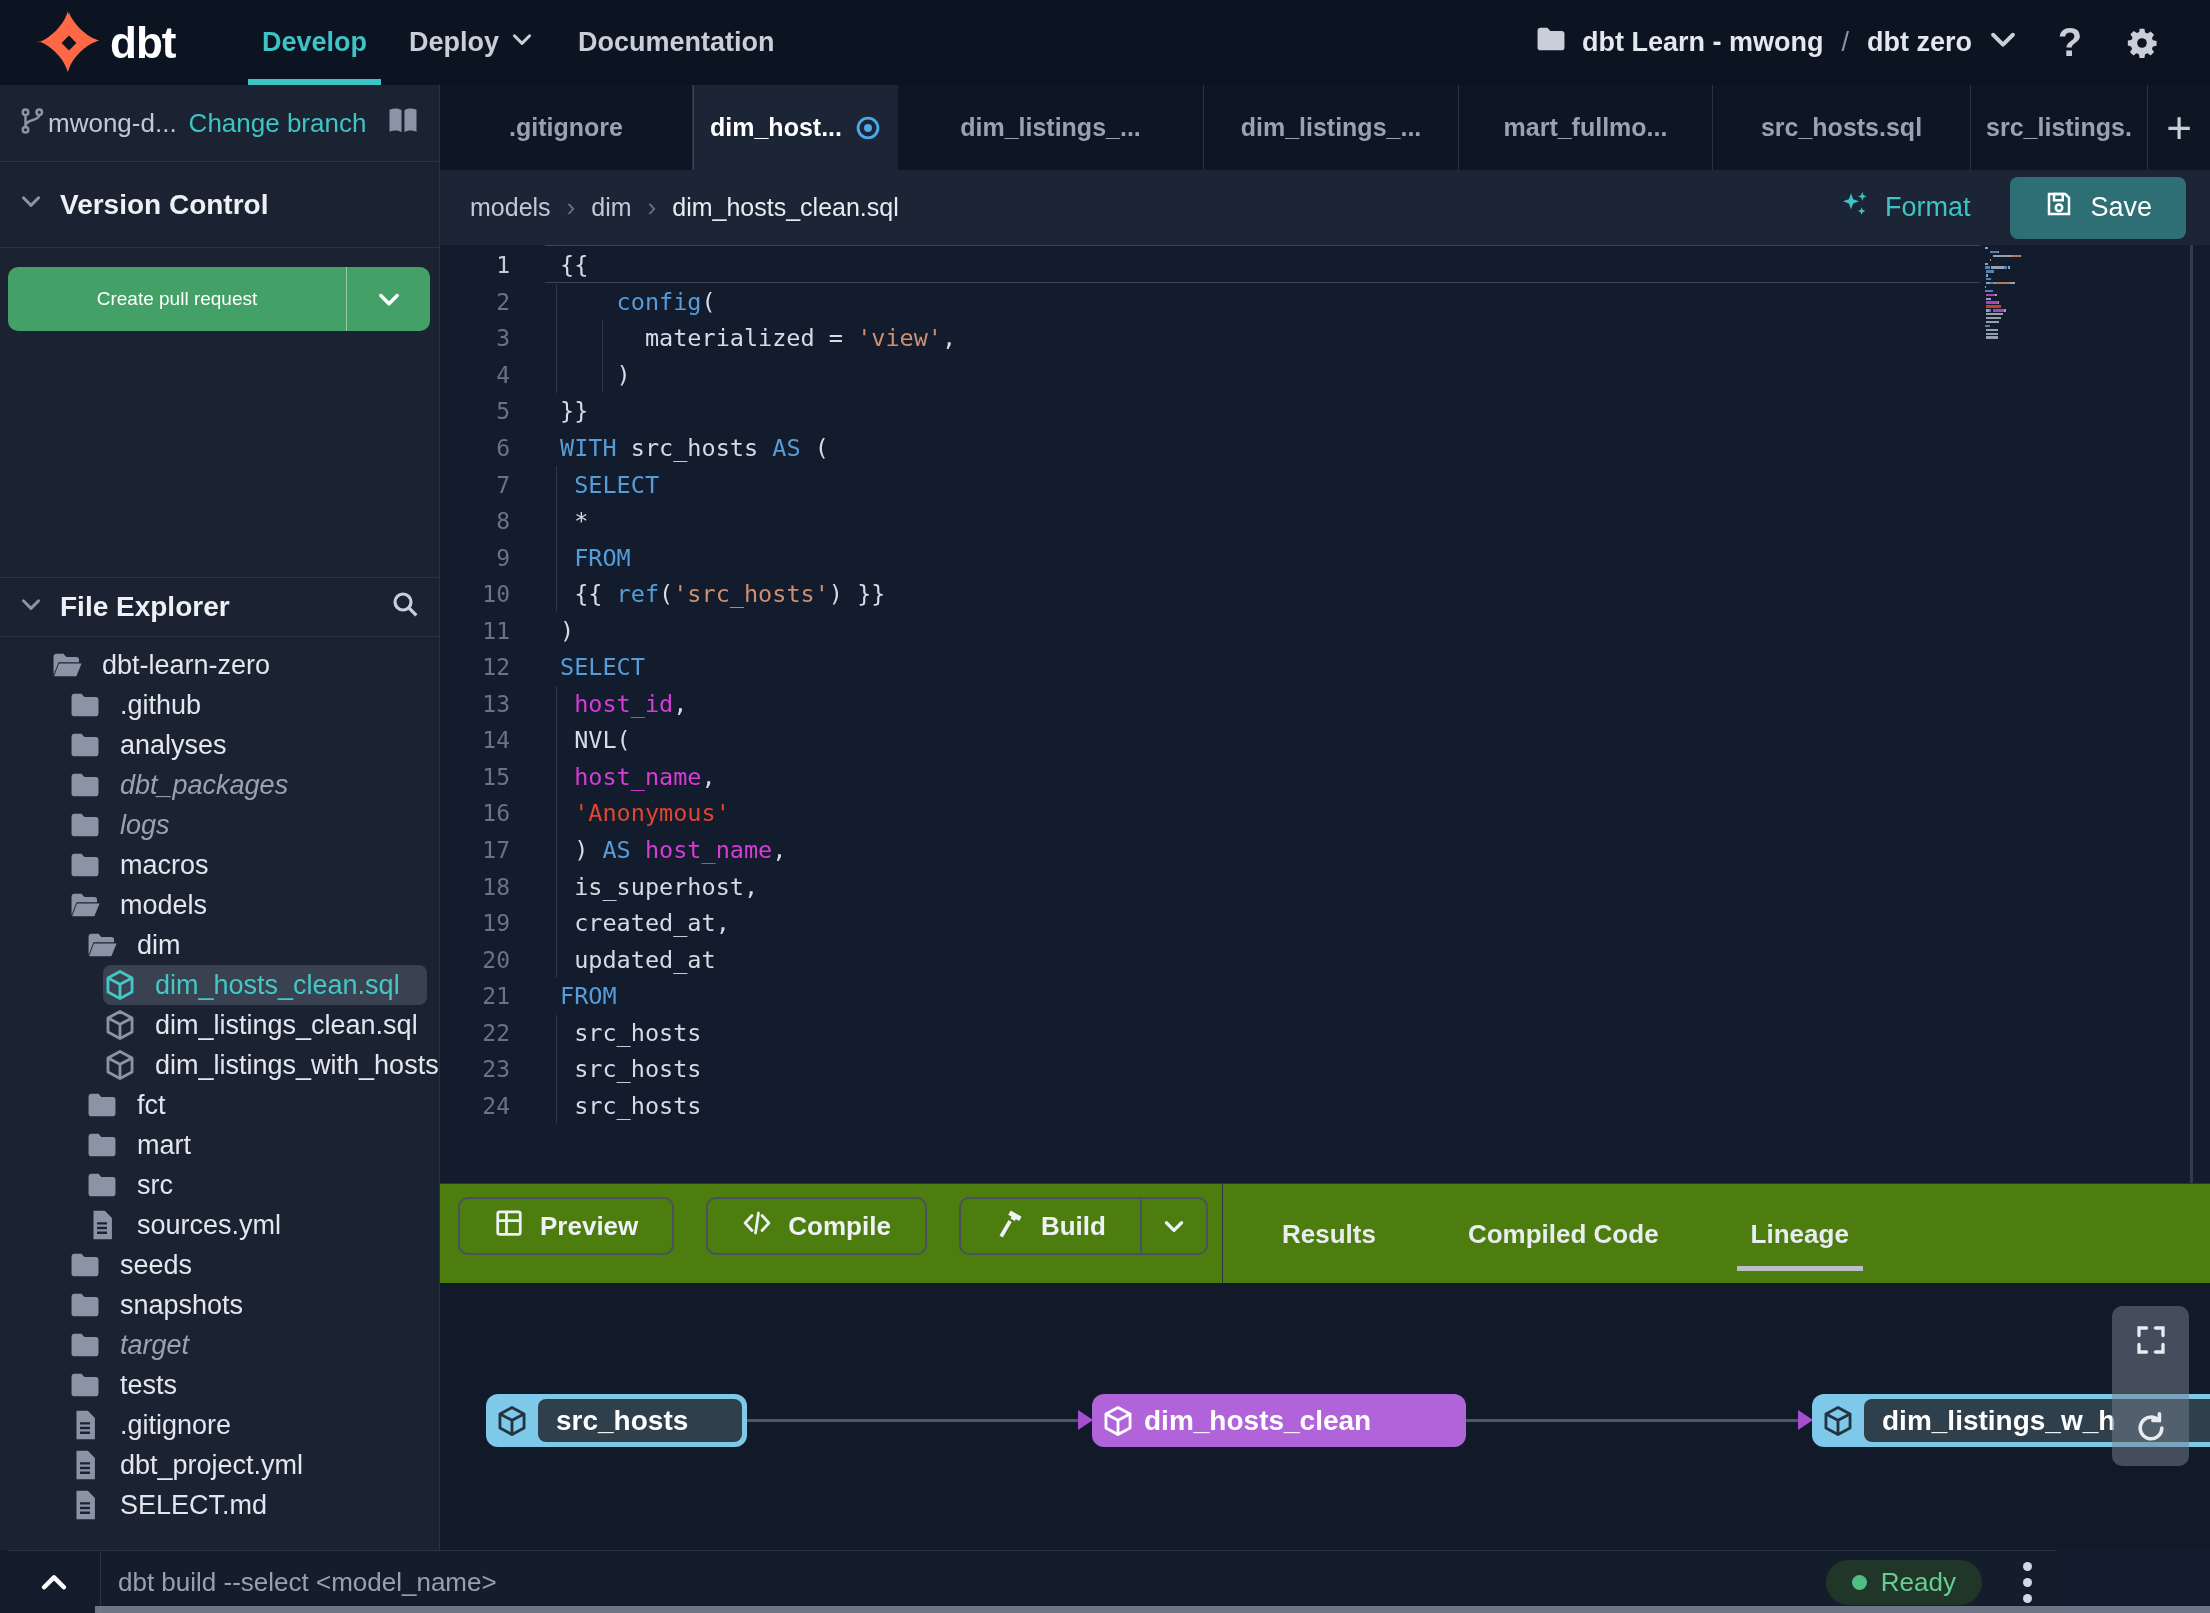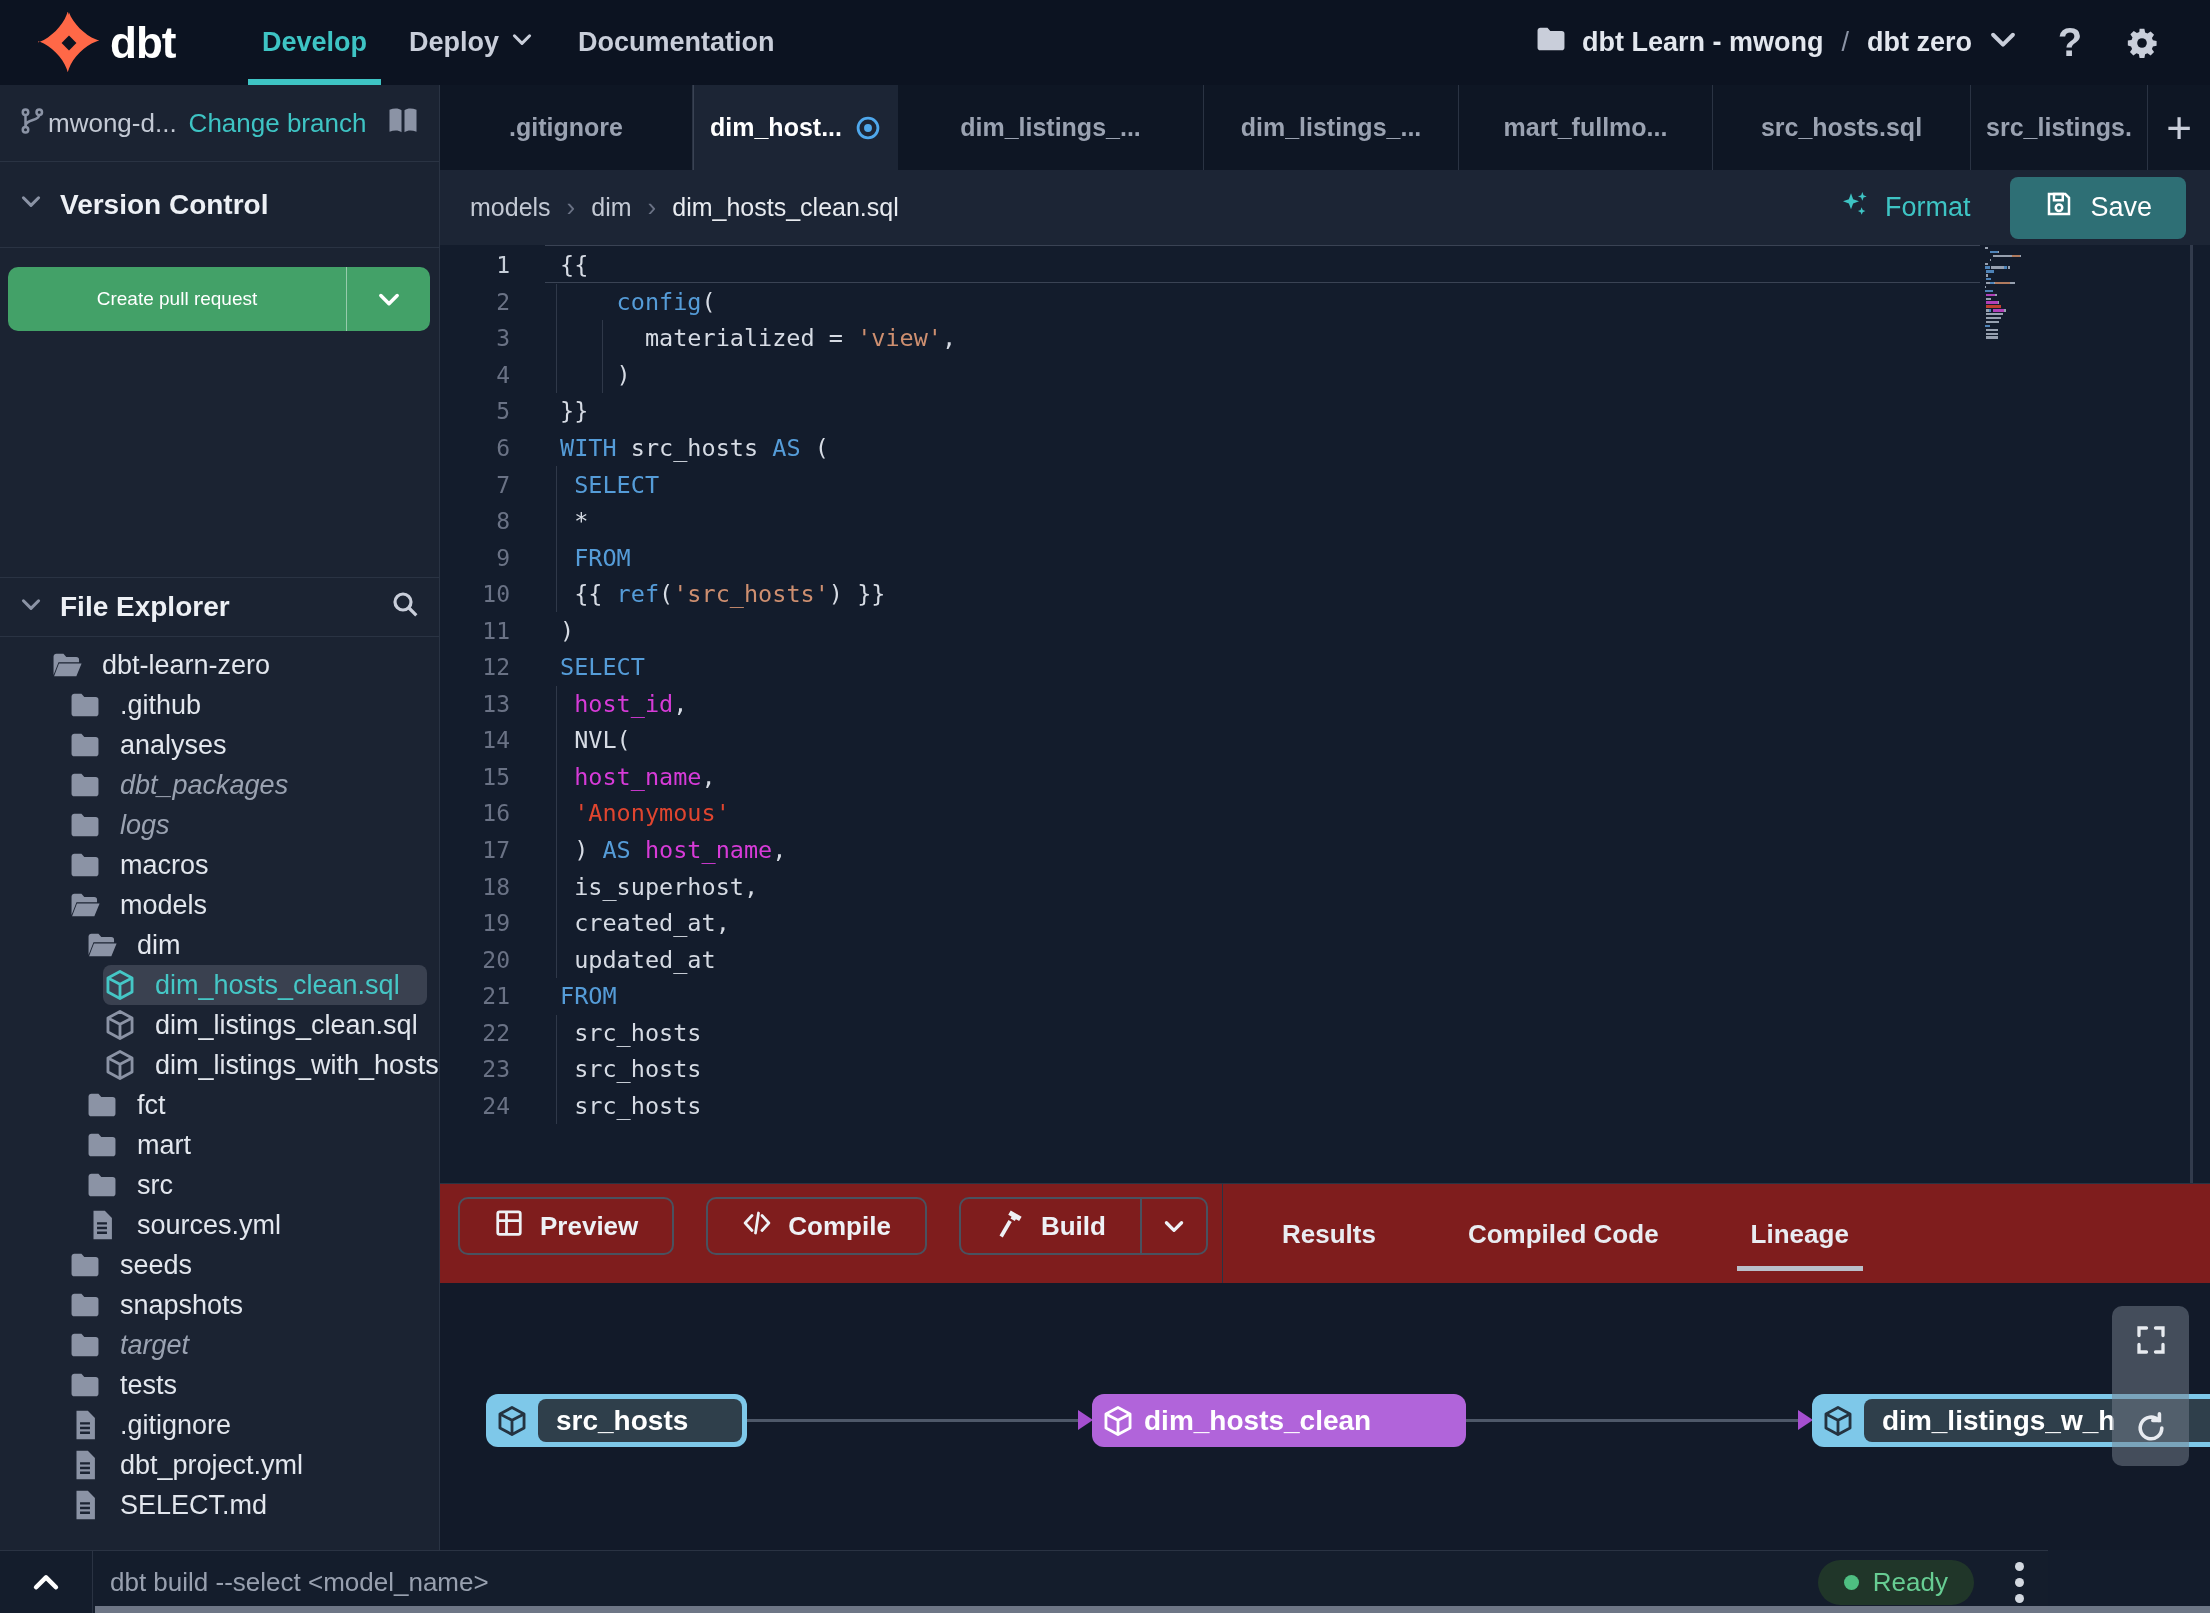--- a/index.html
+++ b/index.html
@@ -82,21 +82,21 @@
   .line:first-child .ln { color:#C6CDD8; }
   .ct { margin-left:50px; font-family:"DejaVu Sans Mono", monospace; font-size:23.5px; color:#D6DBE4; white-space:pre; }
   .tok-kw { color:#559CD8; } .tok-str { color:#CE8F70; } .tok-red { color:#E0452F; } .tok-mag { color:#D73BD8; } .tok-p { color:#D6DBE4; }
   .guide { position:absolute; width:1px; background:#2F3849; }
   .minimap { position:absolute; left:1545px; top:2px; width:58px; }
   .mrow { height:2.3px; margin-bottom:1.6px; display:flex; }
   .mrow span { display:block; height:100%; }
   .scrollline { position:absolute; left:1750px; top:0; width:3px; height:938px; background:#323B4C; }
 
   
-  .panelbar { position:absolute; left:0; top:1098px; width:100%; height:100px; background:#7f1d1d; border-top:1px solid #2A3343; }
+  .panelbar { position:absolute; left:0; top:1098px; width:100%; height:100px; background:#4d7c0f; border-top:1px solid #2A3343; }
   .run-group { position:absolute; left:18px; top:13px; display:flex; gap:32px; }
   .run-btn { height:58px; border:2px solid #49525F; border-radius:10px; display:flex; align-items:center; justify-content:center;
              gap:16px; padding:0 34px; color:#EEF1F5; font-size:26px; font-weight:bold; cursor:pointer; }
   .run-btn svg { width:30px; height:30px; }
   .run-btn .split { width:66px; margin:0 -34px 0 18px; align-self:stretch; border-left:2px solid #49525F;
                     display:flex; align-items:center; justify-content:center; }
   .run-btn .split svg { width:26px; height:26px; }
   .panel-divider { position:absolute; left:782px; top:0; width:1px; height:100px; background:#2A3343; }
   .panel-tabs { position:absolute; left:828px; top:0; height:100px; display:flex; gap:64px; align-items:stretch; }
   .ptab { display:flex; align-items:center; padding:0 14px; color:#E9ECF1; font-size:26px; font-weight:bold; cursor:pointer; position:relative; }
@@ -115,21 +115,21 @@
   .lnode.model .nicon { color:#FFFFFF; }
   .lnode.model .nlabel { color:#FFFFFF; font-size:28px; font-weight:bold; padding-right:20px; }
   .ledge { position:absolute; top:136px; height:3px; background:#4E5869; }
   .larrow { position:absolute; top:127px; width:0; height:0; border-top:10px solid transparent; border-bottom:10px solid transparent; border-left:15px solid #A64FD0; }
   .loverlay { position:absolute; left:1672px; top:23px; width:77px; height:160px; background:rgba(118,128,142,.5);
               border-radius:10px; display:flex; flex-direction:column; align-items:center; justify-content:space-between; padding:16px 0; }
   .loverlay .ov-btn { color:#E8EBF0; cursor:pointer; }
   .loverlay .ov-btn svg { width:36px; height:36px; }
 
   
-  .bottombar { position:absolute; left:0; top:1550px; width:2048px; height:63px; background:#141D2C; border-top:1px solid #2A3343; }
+  .bottombar { position:absolute; left:8px; top:1550px; width:2048px; height:63px; background:#141D2C; border-top:1px solid #2A3343; }
   .bb-chev { position:absolute; left:14px; top:0; width:64px; height:63px; display:flex; align-items:center; justify-content:center; color:#FFFFFF; cursor:pointer; }
   .bb-chev svg { width:34px; height:34px; }
   .bb-div { position:absolute; left:92px; top:0; width:1px; height:63px; background:#2A3343; }
   .bb-cmd { position:absolute; left:110px; top:0; height:63px; display:flex; align-items:center; color:#98A0AF; font-size:26px; cursor:text; }
   .ready-pill { position:absolute; right:74px; top:9px; height:45px; border-radius:23px; background:#203629;
                 display:flex; align-items:center; gap:14px; padding:0 26px; }
   .ready-pill .rdot { width:15px; height:15px; border-radius:50%; background:#4EBE81; }
   .ready-pill .rtxt { color:#67CD93; font-size:26px; }
   .kebab { position:absolute; right:24px; top:0; height:63px; display:flex; flex-direction:column; justify-content:center; gap:7px; cursor:pointer; }
   .kebab i { width:9px; height:9px; border-radius:50%; background:#D3D8E0; display:block; }

